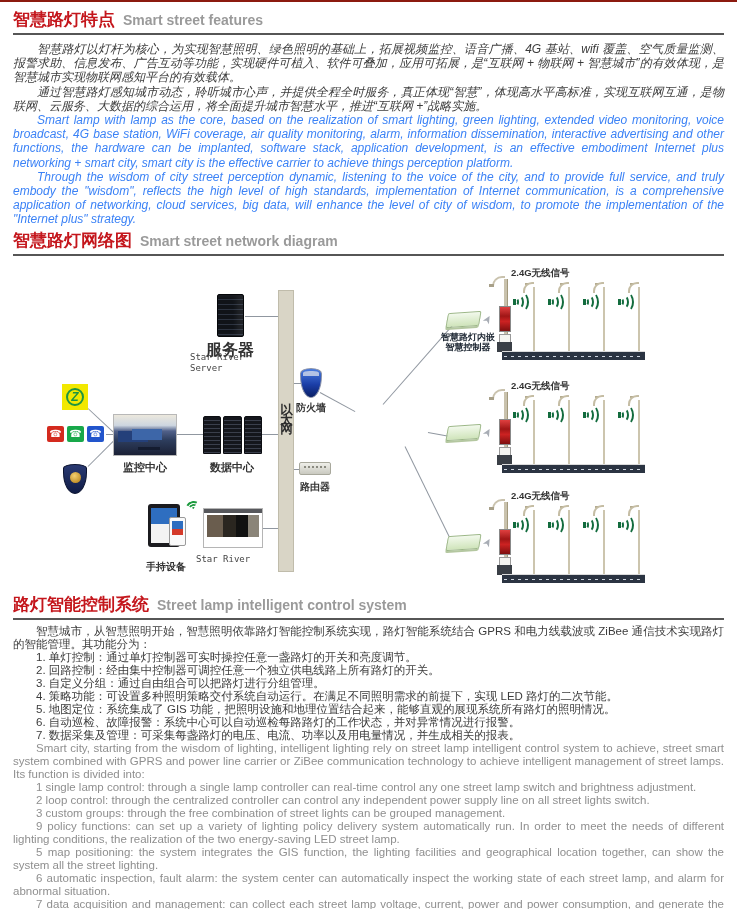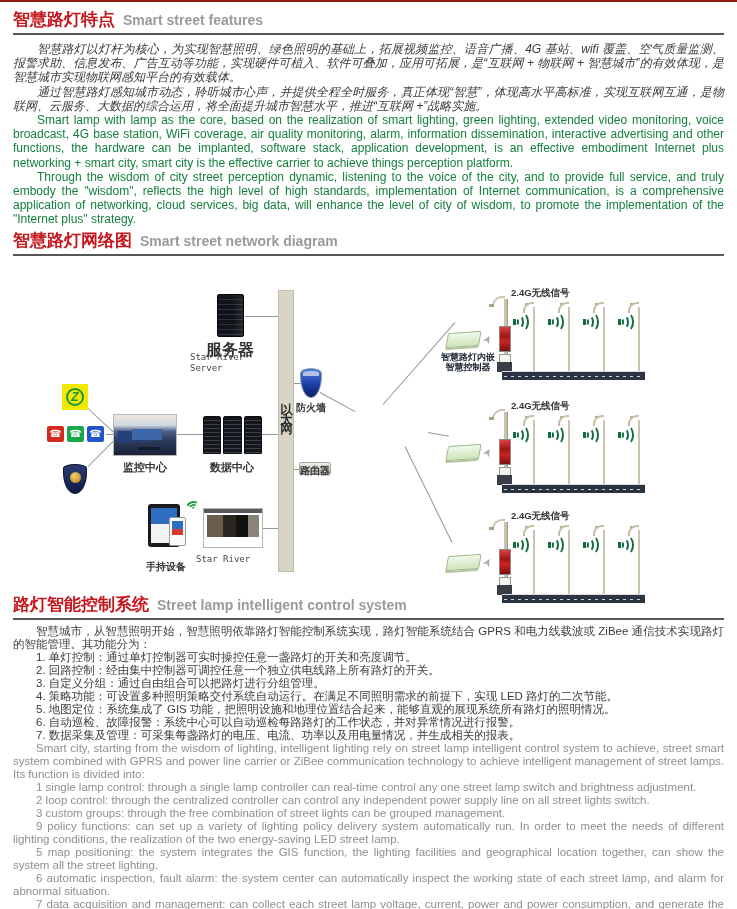--- a/index.html
+++ b/index.html
@@ -7,21 +7,21 @@
     font-family:"Liberation Sans","DejaVu Sans",sans-serif; }
   .topline { height:2px; background:#8c1a0f; }
 
   .sec-header { margin:7px 13px 0; border-bottom:2px solid #565656; padding-bottom:2px; line-height:21px; }
   .sec-header .zh { color:#c4161c; font-size:17px; font-weight:bold; }
   .sec-header .en { color:#9a9a9a; font-size:14px; font-weight:bold; margin-left:8px; }
 
   .text-block { margin:7px 13px 0; }
   .text-block p { font-size:12px; line-height:14.2px; text-indent:2em; text-align:justify; }
   .text-block p.zh { color:#3c3c3c;font-style:italic; }
-  .text-block p.en { color:#15803d; }
+  .text-block p.en { color:#3b82f6;font-style:italic; }
 
   .text-block3 { margin:5px 13px 0; }
   .text-block3 p { font-size:11.5px; line-height:13px; text-indent:2em; text-align:justify; }
   .text-block3 p.zh { color:#3c3c3c; }
   .text-block3 p.en { color:#8f8f8f; }
 
   
   .diagram { position:relative; height:330px; margin-top:8px; }
   .ln { position:absolute; height:1px; background:#9097a0; transform-origin:0 50%; }
 
@@ -84,21 +84,21 @@
   .wifi .w2 { left:2px; top:4px; width:10px; height:10px; }
   .wifi .w3 { left:-1px; top:1px; width:16px; height:16px; }
 
   
   .screen { position:absolute; left:203px; top:244px; width:60px; height:40px; background:#fff; border:1px solid #b5b5b5; }
   .screen::before { content:""; position:absolute; left:0; top:0; right:0; height:4px; background:#57585c; }
   .screen::after { content:""; position:absolute; left:3px; top:6px; right:3px; height:22px;
     background:linear-gradient(90deg,#6a5d4e 0 30%,#2a2620 30% 55%,#111 55% 78%,#8a8478 78%); }
 
   
-  .lamp-row { position:absolute; left:445px; width:210px; height:96px;margin-top:20px; }
+  .lamp-row { position:absolute; left:445px; width:210px; height:96px; }
   .row-label { position:absolute; left:66px; top:1px; font-size:9.5px; font-weight:bold; color:#333; }
   .ctrl-box { position:absolute; left:2px; top:46px; width:33px; height:15px; background:linear-gradient(180deg,#f2f9ec,#cfe4ba); border:1px solid #9cb787; border-radius:2px; transform:skewX(-14deg) rotate(-4deg); box-shadow:0 2px 0 #b4c7a0; }
   .ctrl-arrow { position:absolute; left:38px; top:47px; font-size:11px; color:#a8adb5; transform:rotate(-60deg); }
   .ctrl-caption { position:absolute; left:-8px; top:66px; width:62px; font-size:9px; font-weight:bold; color:#1a2430; line-height:10.5px; text-align:center; }
   .road { position:absolute; left:57px; top:85px; width:143px; height:9px; background:#2b3442; border-top:1px solid #dcdcdc; }
   .road::after { content:""; position:absolute; left:2px; right:2px; top:4px; height:1px;
     background:repeating-linear-gradient(90deg,#cfd6e0 0 3px,transparent 3px 7px); }
   .big-lamp { position:absolute; left:50px; top:10px; width:22px; height:76px; }
   .big-lamp::before { content:""; position:absolute; left:9px; top:3px; bottom:0; width:3px; background:#c9c2ad; border-right:1px solid #a39a7e; }
   .big-lamp .arm { position:absolute; left:-3px; top:0; width:13px; height:10px; border-top:2.5px solid #c9c2ad; border-left:2.5px solid #c9c2ad; border-top-left-radius:10px; }
@@ -178,21 +178,21 @@
 
   <div class="ethbar">
     <span>以太网</span>
   </div>
 
   <div class="shield"></div>
   <div class="dlabel" style="left:288px;top:137px;width:46px;font-size:10px">防火墙</div>
 
 
   <div class="router"></div>
-  <div class="dlabel" style="left:284px;top:200px;width:62px;font-size:10px">路由器</div>
+  <div class="dlabel" style="left:284px;top:216px;width:62px;font-size:10px">路由器</div>
 
   <div class="handheld">
     <div class="tab"></div>
     <div class="phone2"></div>
     <div class="wifi">
         <i class="w1"></i>
         <i class="w2"></i>
         <i class="w3"></i>
       </div>
   </div>

